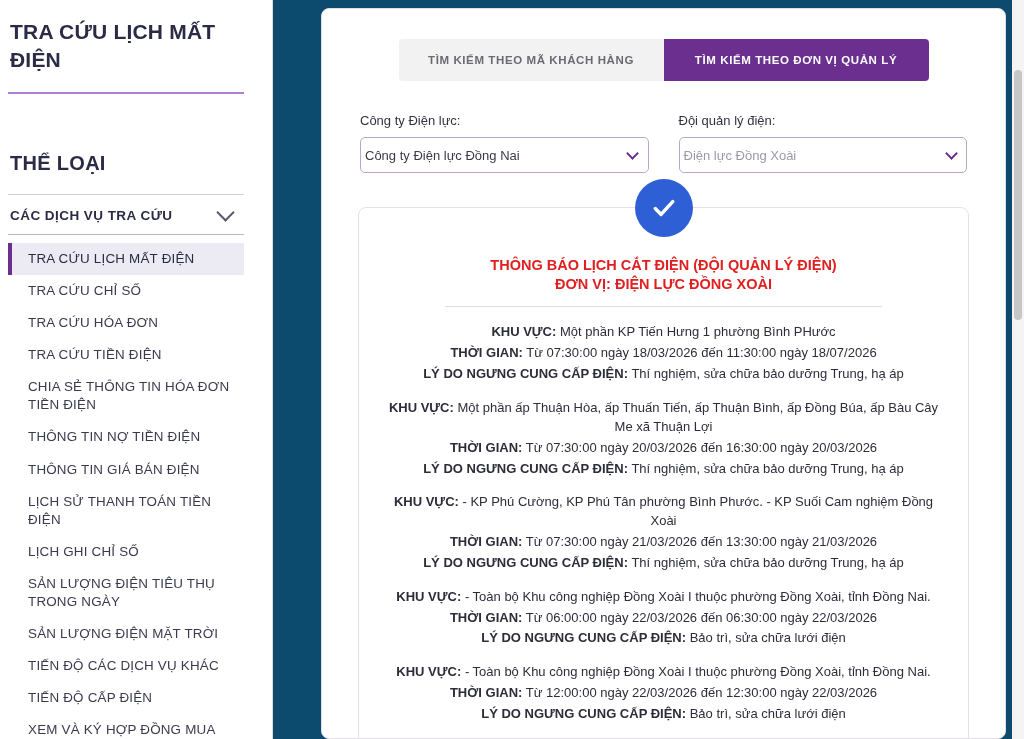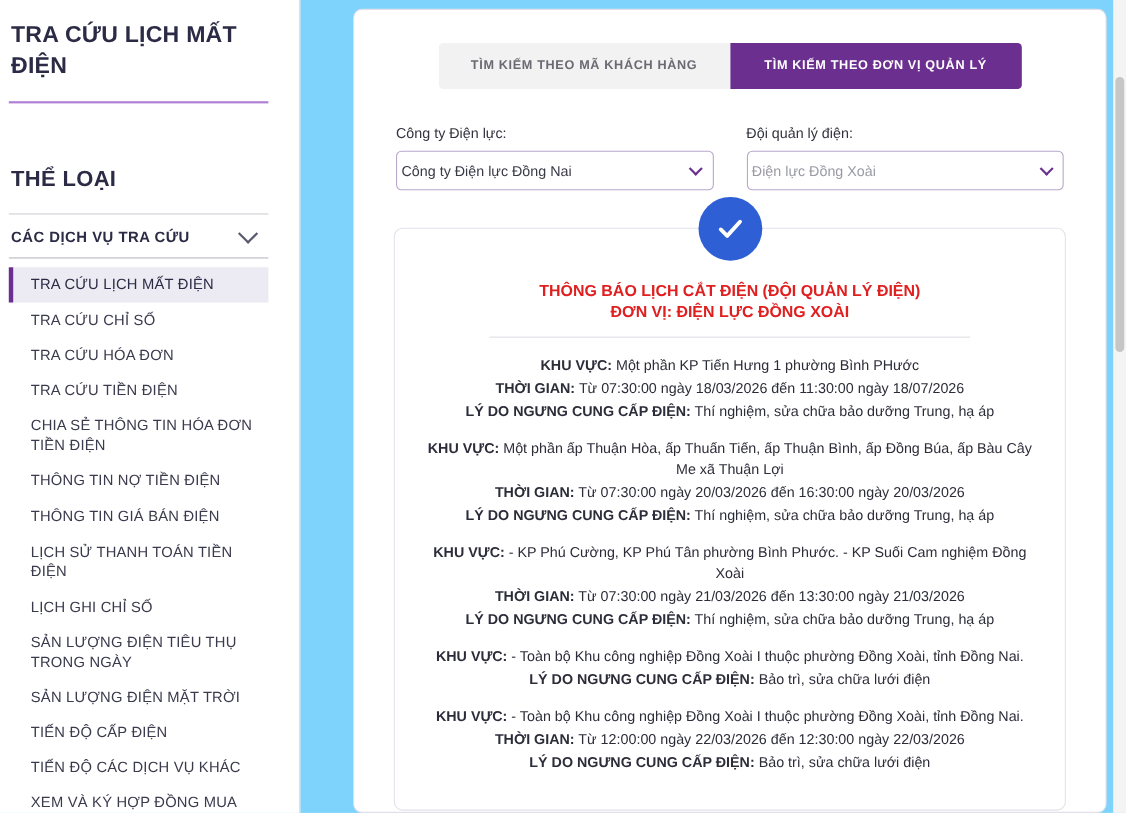--- a/index.html
+++ b/index.html
@@ -7,21 +7,21 @@
     margin: 0; padding: 0;
     width: 1024px; height: 739px;
     background: #ffffff;
     font-family: "Liberation Sans", sans-serif;
     overflow: hidden;
   }
   .page {
     position: relative;
     width: 1024px; height: 739px;
     display: flex;
-    background: #7dd3fc;
+    background: #0c4a6e;
   }
 
   
   .sidebar {
     width: 273px;
     flex: 0 0 273px;
     border-right: 1px solid #d9d9de;
     padding: 0 0 0 0;
     position: relative;
     background: #fff;
@@ -261,22 +261,22 @@
         <li>TRA CỨU CHỈ SỐ</li>
         <li>TRA CỨU HÓA ĐƠN</li>
         <li>TRA CỨU TIỀN ĐIỆN</li>
         <li>CHIA SẺ THÔNG TIN HÓA ĐƠN TIỀN ĐIỆN</li>
         <li>THÔNG TIN NỢ TIỀN ĐIỆN</li>
         <li>THÔNG TIN GIÁ BÁN ĐIỆN</li>
         <li>LỊCH SỬ THANH TOÁN TIỀN ĐIỆN</li>
         <li>LỊCH GHI CHỈ SỐ</li>
         <li>SẢN LƯỢNG ĐIỆN TIÊU THỤ TRONG NGÀY</li>
         <li>SẢN LƯỢNG ĐIỆN MẶT TRỜI</li>
+        <li>TIẾN ĐỘ CÁC DỊCH VỤ KHÁC</li>
         <li>TIẾN ĐỘ CẤP ĐIỆN</li>
-        <li>TIẾN ĐỘ CÁC DỊCH VỤ KHÁC</li>
         <li>XEM VÀ KÝ HỢP ĐỒNG MUA BÁN ĐIỆN</li>
       </ul>
     </div>
   </aside>
 
   <main class="main-wrap">
     <section class="card">
 
       <div class="tabs">
         <div class="tab inactive">TÌM KIẾM THEO MÃ KHÁCH HÀNG</div>
@@ -339,20 +339,22 @@
                <span>- KP Phú Cường, KP Phú Tân phường Bình Phước. - KP Suối Cam nghiệm Đồng Xoài</span></p>
             <p><span class="k">THỜI GIAN:</span>
                <span>Từ 07:30:00 ngày 21/03/2026 đến 13:30:00 ngày 21/03/2026</span></p>
             <p><span class="k">LÝ DO NGƯNG CUNG CẤP ĐIỆN:</span>
                <span>Thí nghiệm, sửa chữa bảo dưỡng Trung, hạ áp</span></p>
           </div>
 
           <div class="entry">
             <p><span class="k">KHU VỰC:</span>
                <span>- Toàn bộ Khu công nghiệp Đồng Xoài I thuộc phường Đồng Xoài, tỉnh Đồng Nai.</span></p>
+            <p><span class="k">THỜI GIAN:</span>
+               <span>Từ 06:00:00 ngày 22/03/2026 đến 06:30:00 ngày 22/03/2026</span></p>
             <p><span class="k">LÝ DO NGƯNG CUNG CẤP ĐIỆN:</span>
                <span>Bảo trì, sửa chữa lưới điện</span></p>
           </div>
 
           <div class="entry">
             <p><span class="k">KHU VỰC:</span>
                <span>- Toàn bộ Khu công nghiệp Đồng Xoài I thuộc phường Đồng Xoài, tỉnh Đồng Nai.</span></p>
             <p><span class="k">THỜI GIAN:</span>
                <span>Từ 12:00:00 ngày 22/03/2026 đến 12:30:00 ngày 22/03/2026</span></p>
             <p><span class="k">LÝ DO NGƯNG CUNG CẤP ĐIỆN:</span>

